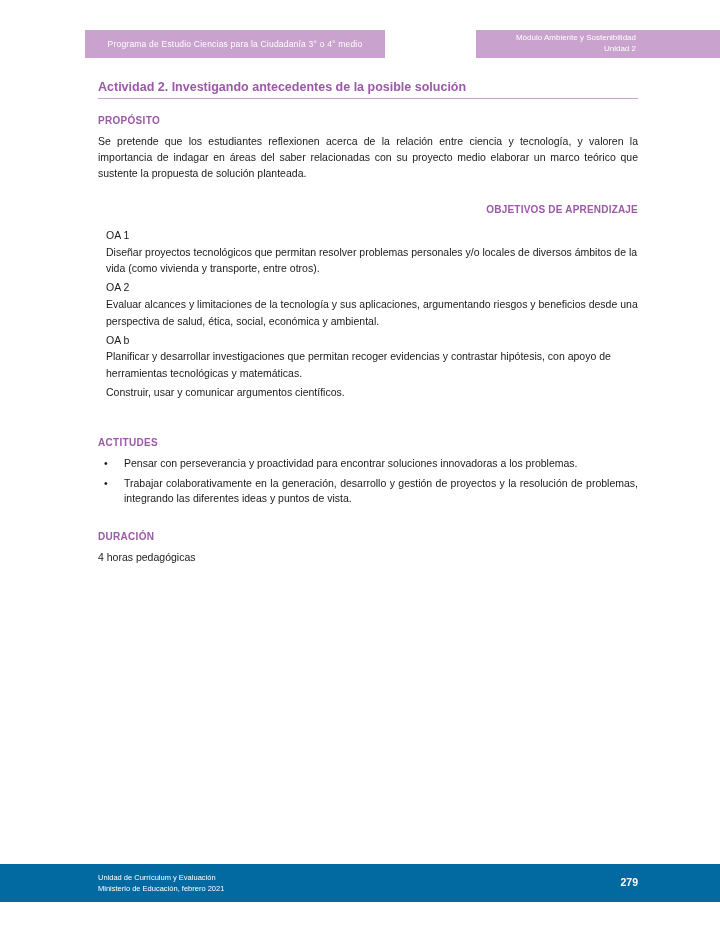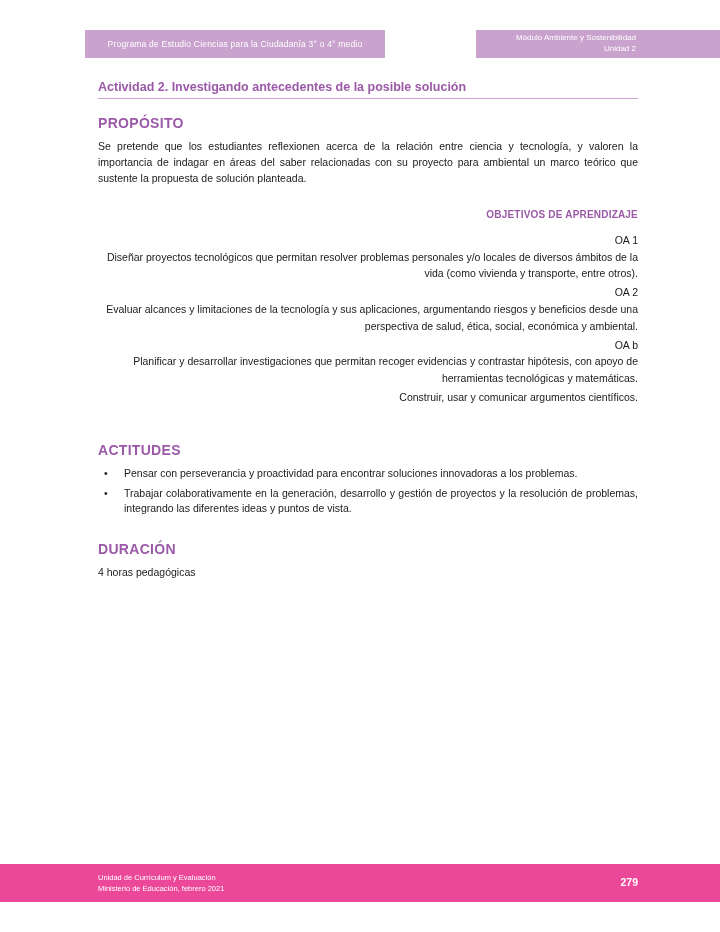--- a/index.html
+++ b/index.html
@@ -75,21 +75,21 @@
     color: #9b59a8;
     font-size: 12.5px;
     font-weight: bold;
     padding-bottom: 4px;
     border-bottom: 1px solid #c9a2ce;
     margin-bottom: 16px;
   }
 
   .section-label {
     color: #9b59a8;
-    font-size: 14px;
+    font-size: 10px;
     font-weight: bold;
     letter-spacing: 0.3px;
     margin-bottom: 8px;
   }
 
   .paragraph {
     font-size: 10.5px;
     line-height: 1.52;
     text-align: justify;
     color: #1a1a1a;
@@ -100,21 +100,20 @@
     font-size: 10px;
     font-weight: bold;
     text-align: right;
     margin-top: 22px;
     margin-bottom: 12px;
     letter-spacing: 0.2px;
   }
 
   .oa-list {
     padding-left: 8px;
-    text-align: right;
   }
   .oa-code {
     font-size: 10.5px;
     line-height: 1.6;
     color: #1a1a1a;
   }
   .oa-text {
     font-size: 10.5px;
     line-height: 1.6;
     color: #1a1a1a;
@@ -148,21 +147,21 @@
     line-height: 1.5;
   }
 
   
   .footer {
     position: absolute;
     left: 0;
     bottom: 30px;
     width: 720px;
     height: 38px;
-    background: #ec4899;
+    background: #0369a1;
   }
   .footer-left {
     position: absolute;
     left: 98px;
     top: 8px;
     color: #ffffff;
     font-size: 7.5px;
     line-height: 1.5;
   }
   .footer-page {
@@ -185,21 +184,21 @@
       <span>Módulo Ambiente y Sostenibilidad</span>
       <span>Unidad 2</span>
     </div>
   </div>
 
   <div class="content">
 
     <div class="activity-title">Actividad 2. Investigando antecedentes de la posible solución</div>
 
     <div class="section-label">PROPÓSITO</div>
-    <div class="paragraph">Se pretende que los estudiantes reflexionen acerca de la relación entre ciencia y tecnología, y valoren la importancia de indagar en áreas del saber relacionadas con su proyecto para ambiental un marco teórico que sustente la propuesta de solución planteada.</div>
+    <div class="paragraph">Se pretende que los estudiantes reflexionen acerca de la relación entre ciencia y tecnología, y valoren la importancia de indagar en áreas del saber relacionadas con su proyecto medio elaborar un marco teórico que sustente la propuesta de solución planteada.</div>
 
     <div class="oa-heading">OBJETIVOS DE APRENDIZAJE</div>
 
     <div class="oa-list">
       <div class="oa-code">OA 1</div>
       <div class="oa-text">Diseñar proyectos tecnológicos que permitan resolver problemas personales y/o locales de diversos ámbitos de la vida (como vivienda y transporte, entre otros).</div>
       <div class="oa-code">OA 2</div>
       <div class="oa-text">Evaluar alcances y limitaciones de la tecnología y sus aplicaciones, argumentando riesgos y beneficios desde una perspectiva de salud, ética, social, económica y ambiental.</div>
       <div class="oa-code">OA b</div>
       <div class="oa-text">Planificar y desarrollar investigaciones que permitan recoger evidencias y contrastar hipótesis, con apoyo de herramientas tecnológicas y matemáticas.</div>

